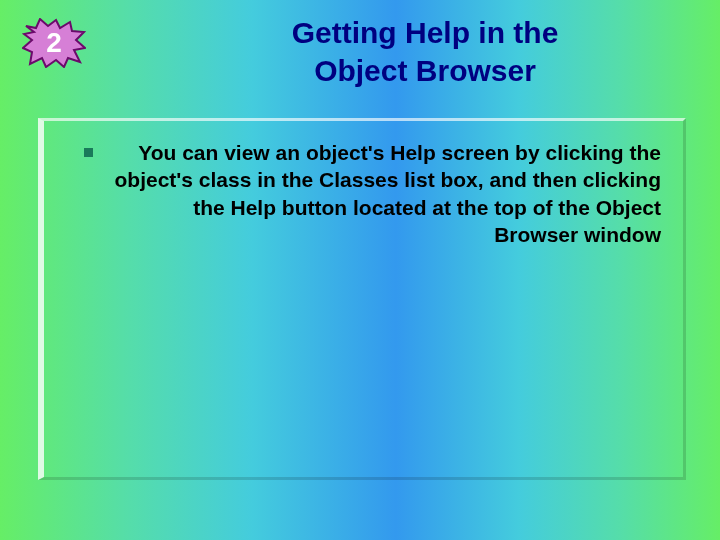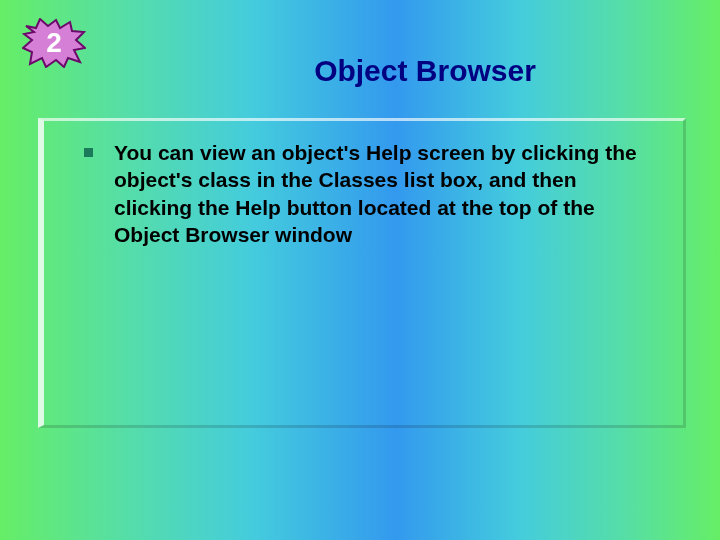--- a/index.html
+++ b/index.html
@@ -45,27 +45,28 @@
     font-size: 30px;
     font-weight: bold;
     font-family: Arial, sans-serif;
     line-height: 1.25;
   }
   .body-panel {
     position: absolute;
     top: 118px;
     left: 38px;
     width: 648px;
-    height: 310px;
+    height: 362px;
     background: rgba(255, 255, 255, 0.0);
     border-left: 6px solid rgba(255,255,255,0.8);
     border-top: 3px solid rgba(255,255,255,0.65);
     border-right: 3px solid rgba(0,0,0,0.15);
     border-bottom: 3px solid rgba(0,0,0,0.15);
-    padding: 18px 40px 18px 30px;
+    padding: 18px 22px 18px 30px;
+    text-align: right;
   }
   .bullet-list {
     list-style: none;
   }
   .bullet-item {
     position: relative;
     padding-left: 40px;
     margin-bottom: 4px;
     color: #000000;
     font-size: 21px;
@@ -85,21 +86,21 @@
 <body>
 
 <div class="slide-number-badge">
   <svg width="64" height="50" viewBox="0 0 64 50">
     <polygon points="4,8 14,10 18,1 26,8 34,2 38,10 48,4 50,13 62,14 54,22 63,30 52,32 58,44 46,40 42,49 34,42 24,49 20,40 8,46 10,34 1,30 10,22 2,16 12,14" fill="#d67fd6" stroke="#6b0a6b" stroke-width="2"></polygon>
   </svg>
   <div class="slide-number-text">2</div>
 </div>
 
 <div class="title">
-  <br>
+  <span>Getting Help in the</span><br>
   <span>Object Browser</span>
 </div>
 
 <div class="body-panel">
   <ul class="bullet-list">
     <li class="bullet-item">
       <span class="bullet-marker"></span>
       <span>You can view an object's Help screen by clicking the object's class in the Classes list box, and then clicking the Help button located at the top of the Object Browser window</span>
     </li>
   </ul>

